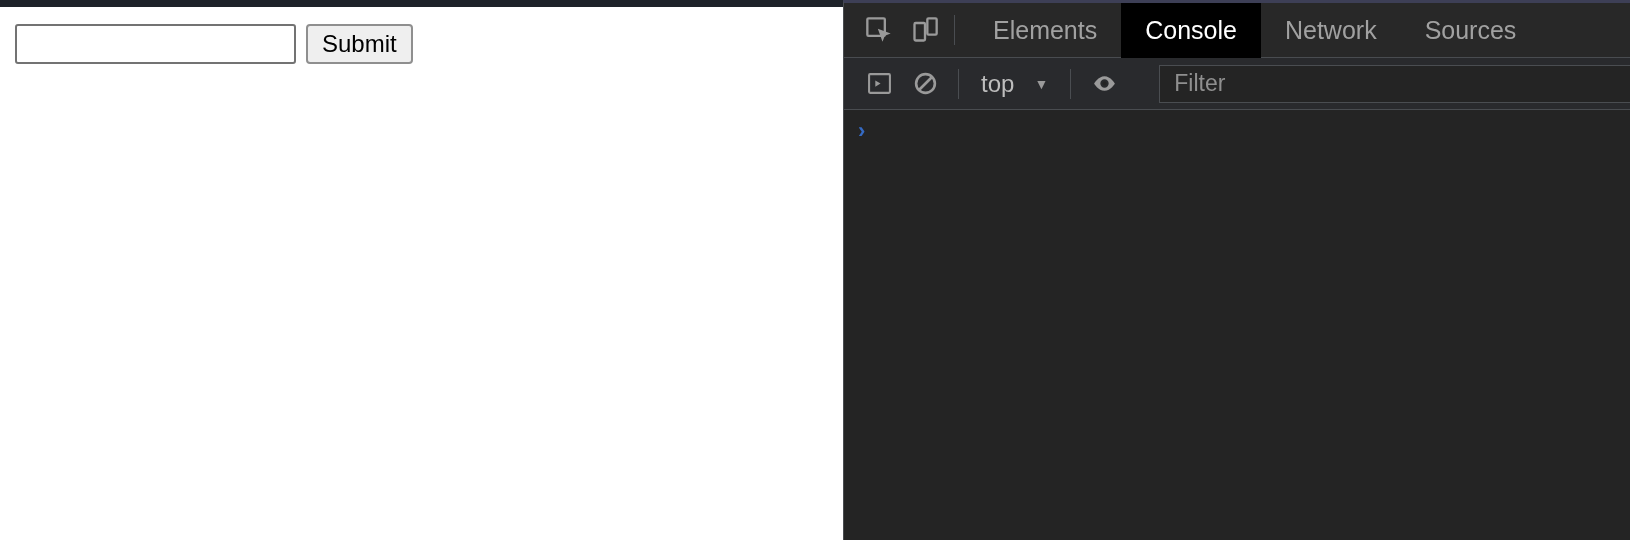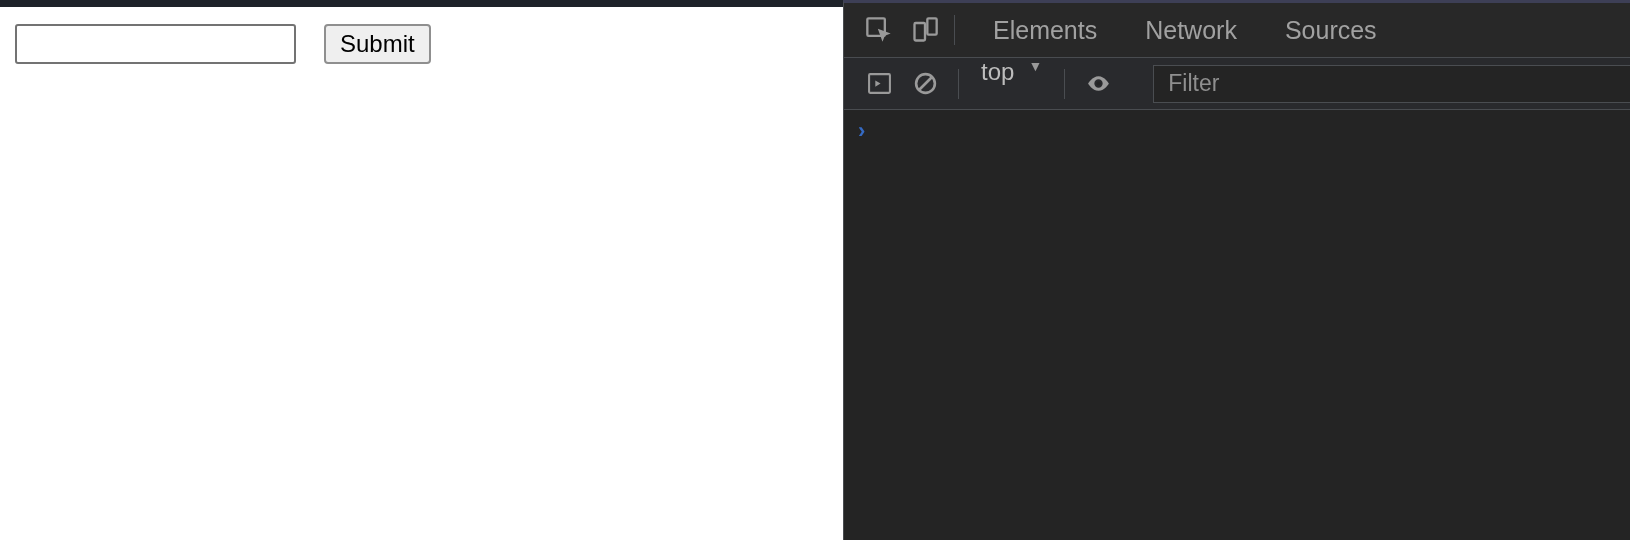--- a/index.html
+++ b/index.html
@@ -21,21 +21,21 @@
       width: 843px;
       height: 100%;
       background: #ffffff;
       border-top: 7px solid #1e2229;
       position: relative;
     }
     .page-content {
       padding: 17px 15px;
       display: flex;
       align-items: center;
-      gap: 28px;
+      gap: 10px;
     }
     .text-input {
       width: 281px;
       height: 40px;
       border: 2px solid #737373;
       border-radius: 3px;
       background: #ffffff;
       font-size: 20px;
       padding: 0 8px;
     }
@@ -125,22 +125,22 @@
       height: 25px;
     }
     .vsep2 {
       width: 1px;
       height: 30px;
       background: #4a4d51;
       margin: 0 10px;
     }
     .context-select {
       display: flex;
-      align-items: flex-start;
-      gap: 14px;
+      align-items: center;
+      gap: 20px;
       padding: 0 12px;
       height: 52px;
       cursor: pointer;
       color: #bdbdbd;
       font-size: 24px;
     }
     .context-select .tri {
       font-size: 14px;
       color: #9a9a9a;
     }
@@ -215,20 +215,21 @@
       </svg>
     </div>
     <div class="tool-icon-btn">
       <svg viewBox="0 0 24 24" fill="none" stroke="#9a9a9a" stroke-width="2">
         <rect x="3" y="6" width="9" height="15" rx="1"></rect>
         <rect x="14" y="2" width="8" height="14" rx="1"></rect>
       </svg>
     </div>
     <div class="vsep"></div>
     <div class="tab">Elements</div>
+    <div class="tab active">Console</div>
     <div class="tab">Network</div>
     <div class="tab">Sources</div>
   </div>
 
   <div class="toolbar-row">
     <div class="toolbar-icon-btn">
       <svg viewBox="0 0 24 24" fill="none" stroke="#9a9a9a" stroke-width="2">
         <rect x="2" y="3" width="20" height="18" rx="1"></rect>
         <polygon points="8,9 8,15 13,12" fill="#9a9a9a" stroke="none"></polygon>
       </svg>

